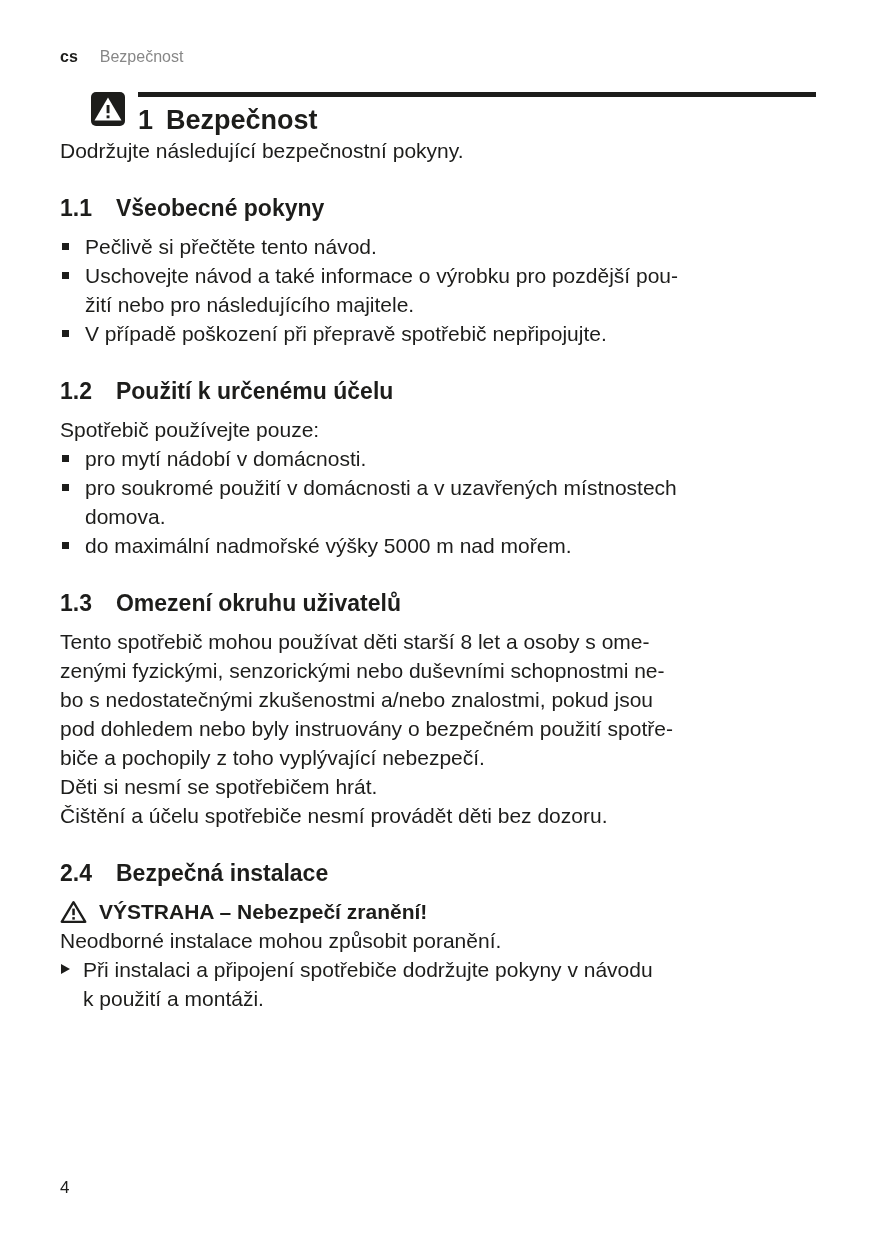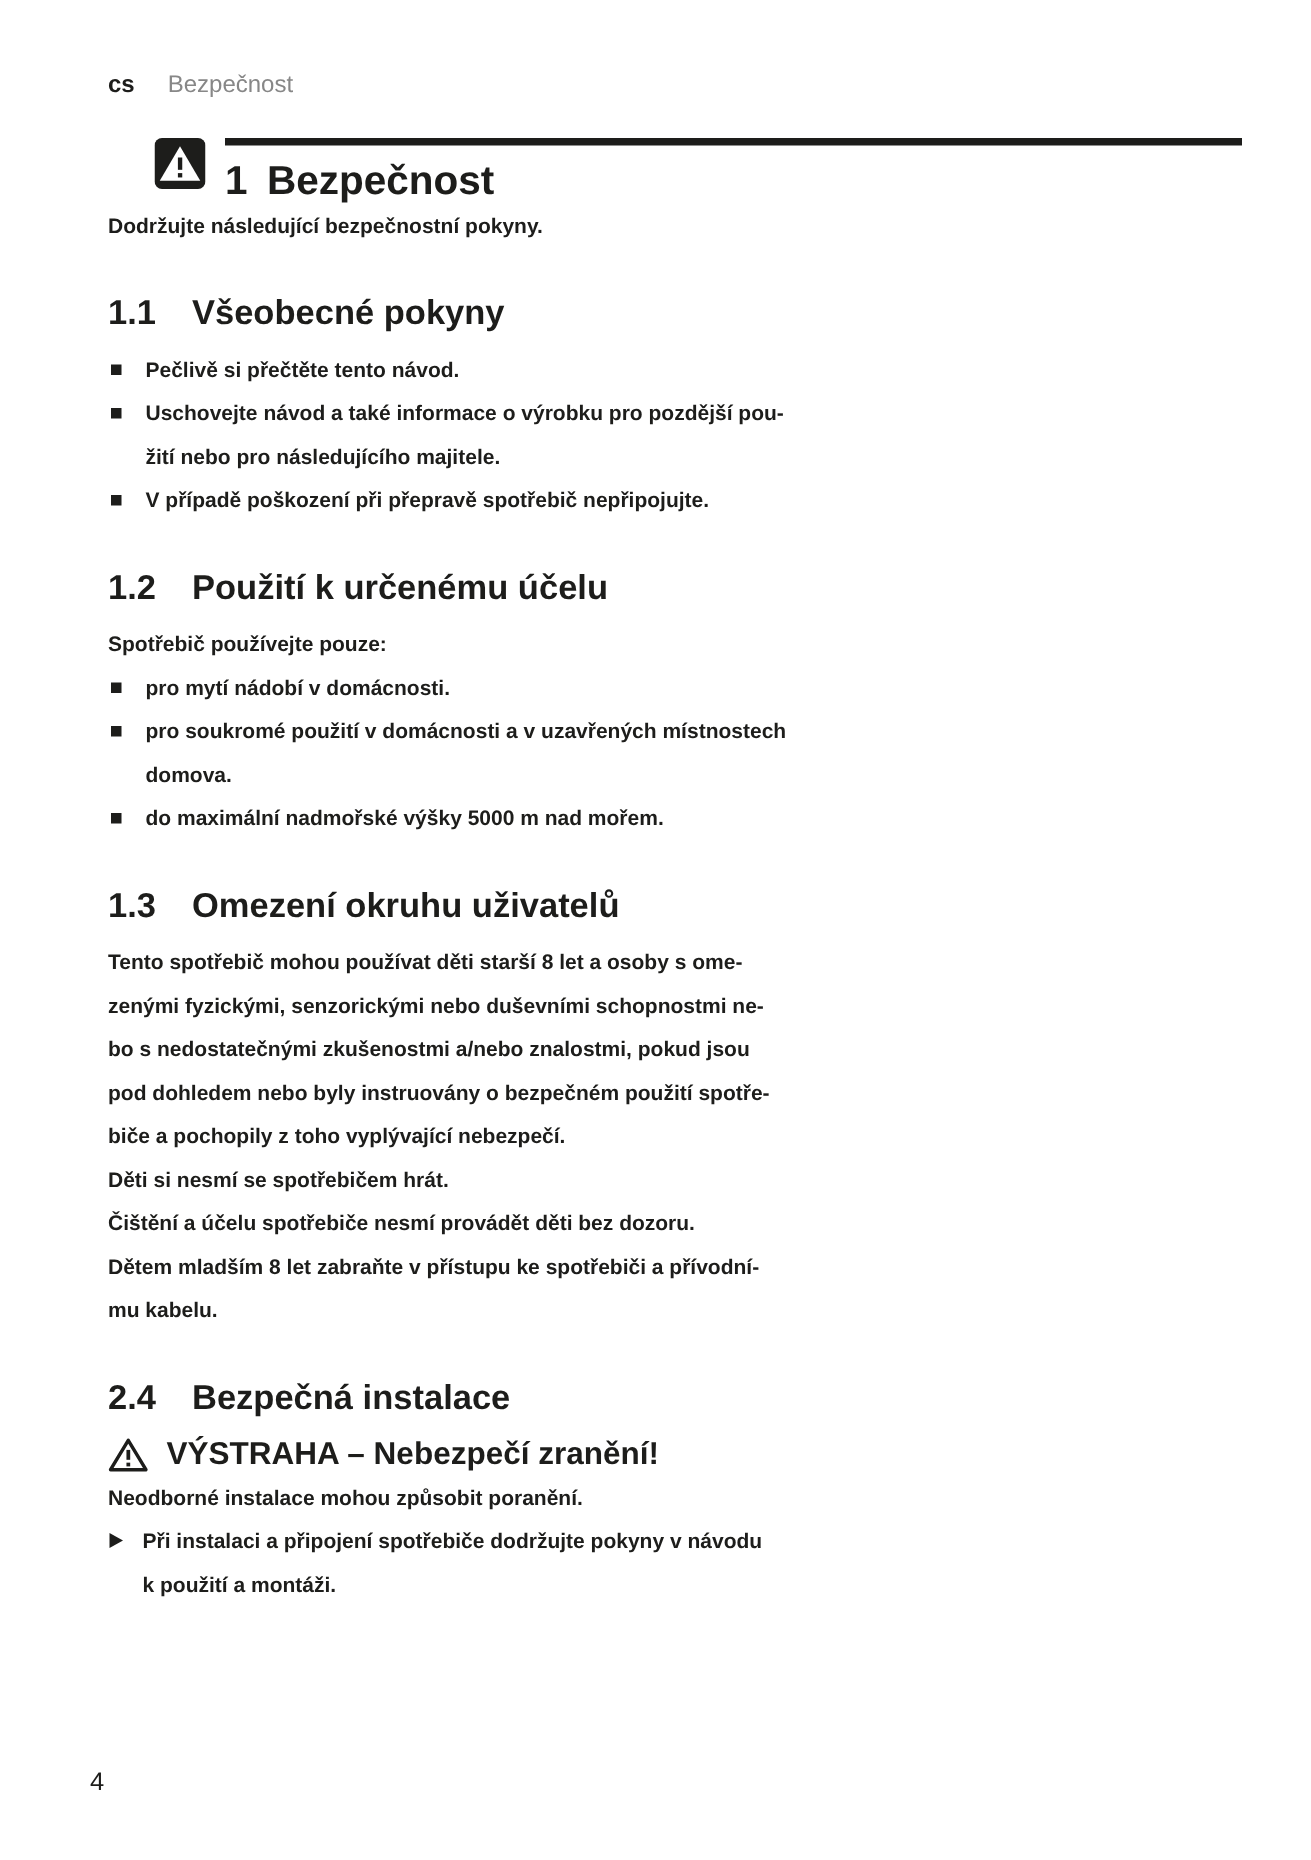--- a/index.html
+++ b/index.html
@@ -6,21 +6,21 @@
   body{
     width:874px;height:1240px;
     background:#ffffff;
     font-family:"Liberation Sans", sans-serif;
     color:#1d1d1b;
     position:relative;
     overflow:hidden;
   }
   .content{
     position:absolute;
-    left:72px;top:0;
+    left:60px;top:0;
     width:756px;
   }
   
   .running-header{
     padding-top:48px;
     font-size:16px;
     line-height:18px;
     display:flex;
     align-items:baseline;
   }
@@ -44,24 +44,23 @@
   .rule{height:5px;background:#1d1d1b;width:100%;}
   .chapter-title{
     margin:7px 0 0 0;
     font-size:27px;
     line-height:32px;
     font-weight:bold;
   }
   .chapter-title .num{margin-right:13px;}
   
   .body{
-    font-size:14px;
+    font-size:21px;
     line-height:29px;
     white-space:pre-line;
-    font-weight:bold;
   }
   p.body{margin:0;}
   .intro{margin-top:25px;}
   h2{
     font-size:23px;
     line-height:28px;
     font-weight:bold;
     margin:29px 0 10px 0;
   }
   h2 .num{margin-right:24px;text-align:center;}
@@ -163,22 +162,20 @@
   </div>
 
   <h2><span class="num">1.3</span><span>Omezení okruhu uživatelů</span></h2>
   <p class="body">Tento spotřebič mohou používat děti starší 8 let a osoby s ome-
 zenými fyzickými, senzorickými nebo duševními schopnostmi ne-
 bo s nedostatečnými zkušenostmi a/nebo znalostmi, pokud jsou
 pod dohledem nebo byly instruovány o bezpečném použití spotře-
 biče a pochopily z toho vyplývající nebezpečí.</p>
   <p class="body">Děti si nesmí se spotřebičem hrát.</p>
   <p class="body">Čištění a účelu spotřebiče nesmí provádět děti bez dozoru.</p>
-  <p class="body">Dětem mladším 8 let zabraňte v přístupu ke spotřebiči a přívodní-
-mu kabelu.</p>
 
   <h2><span class="num">2.4</span><span>Bezpečná instalace</span></h2>
   <div class="warn-row">
     <svg class="warn-icon" viewBox="0 0 27 24" aria-hidden="true">
       <path d="M13.5 2.2 L25.3 21.8 L1.7 21.8 Z" fill="none" stroke="#1d1d1b" stroke-width="2.3" stroke-linejoin="round"></path>
       <rect x="12.3" y="8.6" width="2.5" height="6.6" fill="#1d1d1b"></rect>
       <rect x="12.3" y="17.1" width="2.5" height="2.5" fill="#1d1d1b"></rect>
     </svg>
     <span class="warn-label">VÝSTRAHA – Nebezpečí zranění!</span>
   </div>

